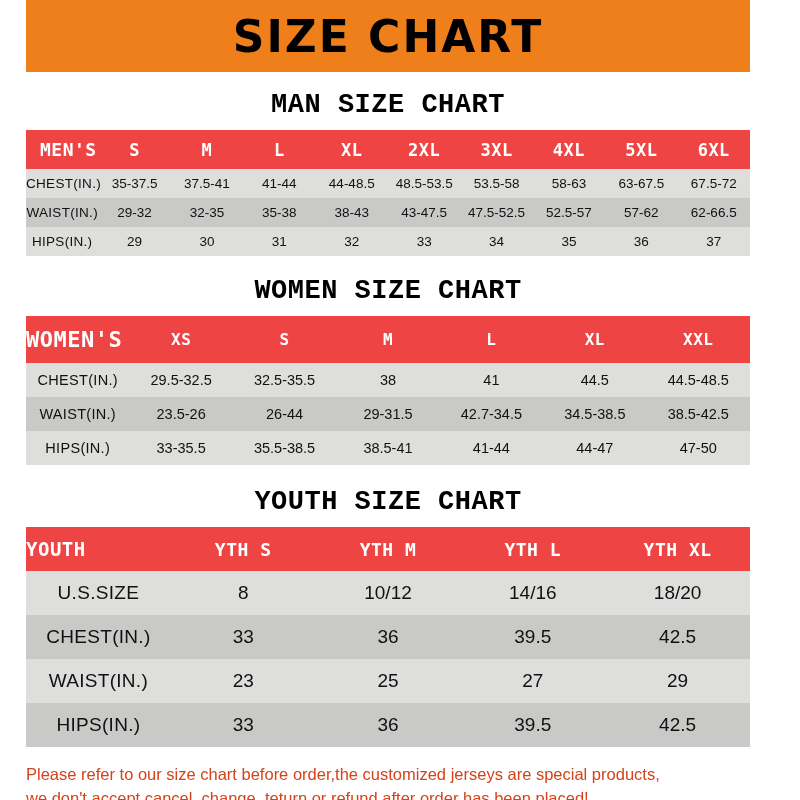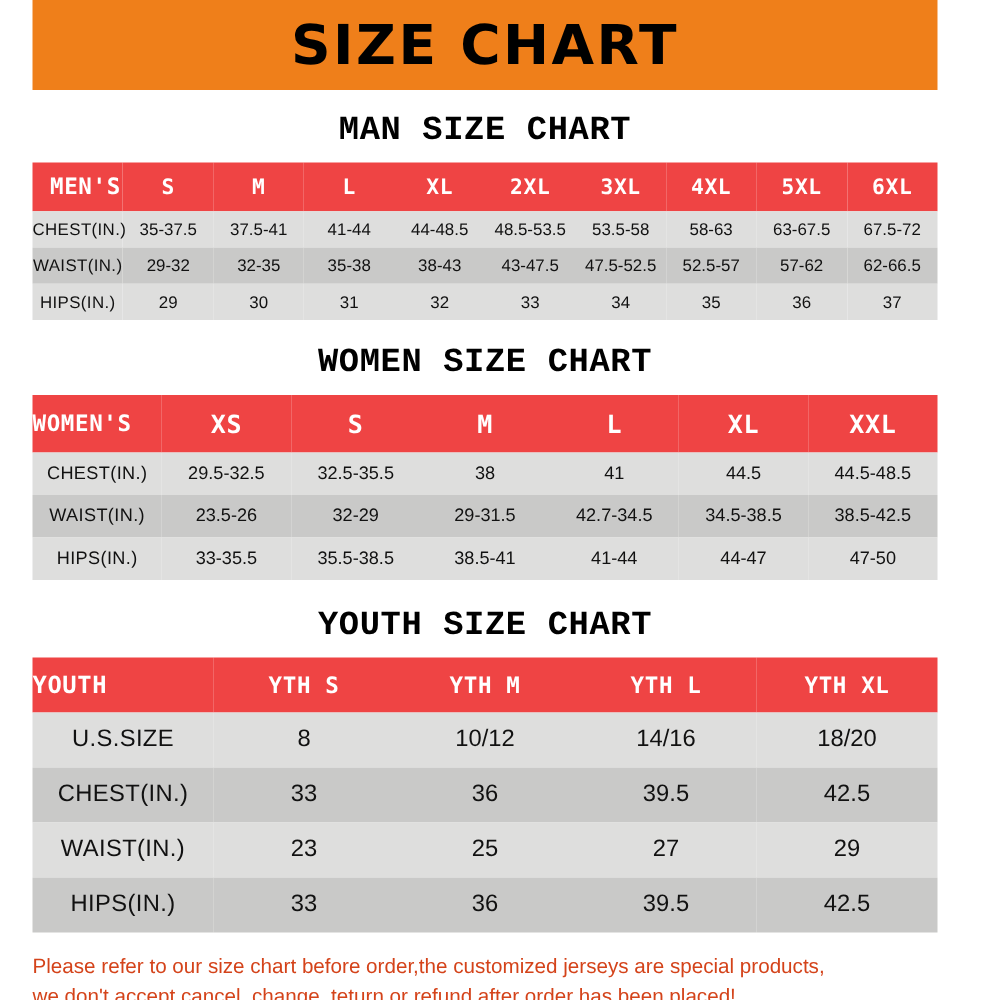--- a/index.html
+++ b/index.html
@@ -96,22 +96,22 @@
   table.chart tbody td.label-col {
     text-align: center;
     font-size: 13.5px;
     letter-spacing: 0.3px;
   }
   table.chart tbody tr.alt-light { background: #dededd; }
   table.chart tbody tr.alt-dark { background: #c9c9c8; }
 
   
   table.chart.women tbody td { font-size: 14.5px; padding: 9px 0; }
-  table.chart.women tr.head th { font-size: 20px; padding: 11px 0; }
-  table.chart.women tr.head th.label-col { font-size: 18px; }
+  table.chart.women tr.head th { font-size: 16px; padding: 11px 0; }
+  table.chart.women tr.head th.label-col { font-size: 22px; }
 
   table.chart.youth tbody td { font-size: 19px; padding: 11px 0; }
   table.chart.youth tr.head th { font-size: 18px; padding: 11px 0; }
   table.chart.youth tr.head th.label-col { font-size: 19px; }
 
   .footer-note {
     margin-top: 16px;
     color: #d4431a;
     font-family: "Liberation Sans", sans-serif;
     font-size: 16.5px;
@@ -208,21 +208,21 @@
           <td>29.5-32.5</td>
           <td>32.5-35.5</td>
           <td>38</td>
           <td>41</td>
           <td>44.5</td>
           <td>44.5-48.5</td>
         </tr>
         <tr class="alt-dark">
           <td class="label-col">WAIST(IN.)</td>
           <td>23.5-26</td>
-          <td>32-29</td>
+          <td>26-44</td>
           <td>29-31.5</td>
           <td>42.7-34.5</td>
           <td>34.5-38.5</td>
           <td>38.5-42.5</td>
         </tr>
         <tr class="alt-light">
           <td class="label-col">HIPS(IN.)</td>
           <td>33-35.5</td>
           <td>35.5-38.5</td>
           <td>38.5-41</td>

